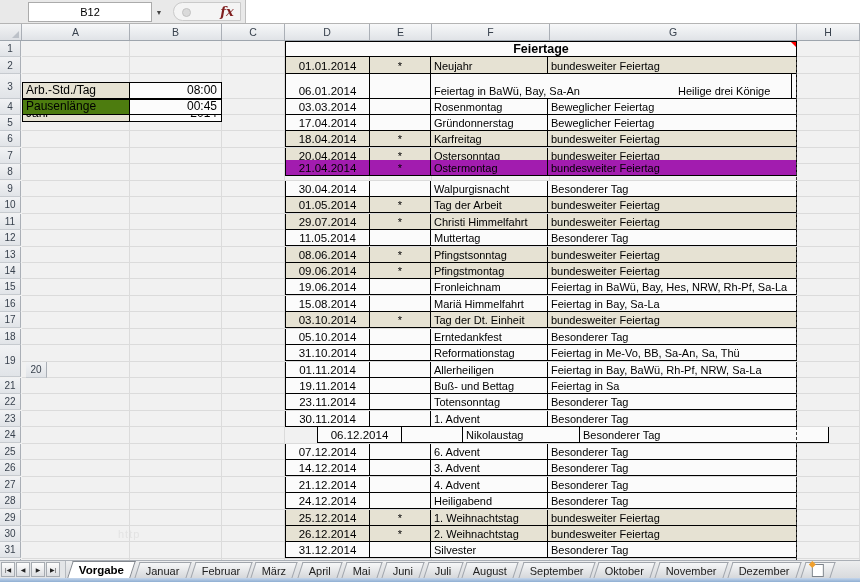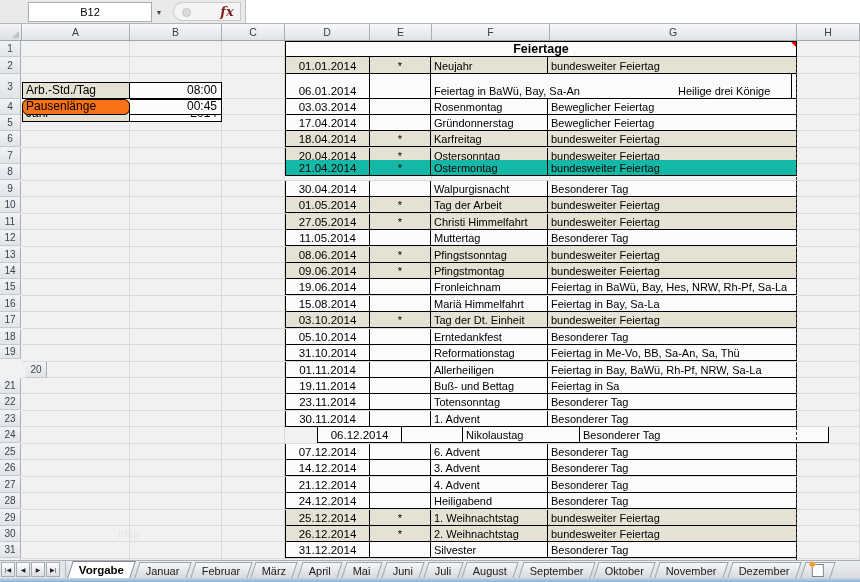--- a/index.html
+++ b/index.html
@@ -153,21 +153,21 @@
       <div class="rh" style="top: 140px; height: 16px;">9</div>
       <div class="rh" style="top: 156px; height: 16px;">10</div>
       <div class="rh" style="top: 173px; height: 16px;">11</div>
       <div class="rh" style="top: 189px; height: 16px;">12</div>
       <div class="rh" style="top: 206px; height: 16px;">13</div>
       <div class="rh" style="top: 222px; height: 16px;">14</div>
       <div class="rh" style="top: 238px; height: 16px;">15</div>
       <div class="rh" style="top: 255px; height: 16px;">16</div>
       <div class="rh" style="top: 271px; height: 16px;">17</div>
       <div class="rh" style="top: 288px; height: 16px;">18</div>
-      <div class="rh" style="top: 304px; height: 14px;">19</div>
+      <div class="rh" style="top: 304px; height: 32px;">19</div>
       <div class="rh" style="top: 321px; height: 16px; margin-left: 26px;">20</div>
       <div class="rh" style="top: 337px; height: 16px;">21</div>
       <div class="rh" style="top: 353px; height: 16px;">22</div>
       <div class="rh" style="top: 370px; height: 16px;">23</div>
       <div class="rh" style="top: 386px; height: 16px;">24</div>
       <div class="rh" style="top: 403px; height: 16px;">25</div>
       <div class="rh" style="top: 419px; height: 16px;">26</div>
       <div class="rh" style="top: 436px; height: 16px;">27</div>
       <div class="rh" style="top: 452px; height: 16px;">28</div>
       <div class="rh" style="top: 469px; height: 16px;">29</div>
@@ -176,21 +176,21 @@
       <div class="rh" style="top: 518px; height: 16px;">32</div>
       <div class="sbox" style="top: 16px; height: 17px; margin-top: 48px;">
         <div class="slabel" style="background: rgb(230, 226, 211);">Jahr</div>
         <div class="svalue">2014</div>
       </div>
       <div class="sbox" style="top: 41px; height: 17px;">
         <div class="slabel" style="background: rgb(230, 226, 211);">Arb.-Std./Tag</div>
         <div class="svalue">08:00</div>
       </div>
       <div class="sbox" style="top: 58px; height: 16px;">
-        <div class="slabel" style="background: #f97316; border-radius: 6px;">Pausenlänge</div>
+        <div class="slabel" style="background: #4d7c0f;">Pausenlänge</div>
         <div class="svalue">00:45</div>
       </div>
       <div class="trow thead" style="top: 0px; height: 16px; background: rgb(251, 251, 251);">
         <span>Feiertage</span>
         <div class="ctri" style="border-top-color: rgb(255, 0, 0);"></div>
       </div>
       <div class="trow" style="top: 16px; height: 17px; background: rgb(230, 226, 211);">
         <div class="cell c-date">01.01.2014</div>
         <div class="cell c-star">*</div>
         <div class="cell c-name">Neujahr</div>
@@ -219,40 +219,40 @@
         <div class="cell c-star">*</div>
         <div class="cell c-name">Karfreitag</div>
         <div class="cell c-info">bundesweiter Feiertag</div>
       </div>
       <div class="trow" style="top: 107px; height: 16px; background: rgb(230, 226, 211);">
         <div class="cell c-date">20.04.2014</div>
         <div class="cell c-star">*</div>
         <div class="cell c-name">Ostersonntag</div>
         <div class="cell c-info">bundesweiter Feiertag</div>
       </div>
-      <div class="trow" style="top: 119px; height: 16px; background: #14b8a6;">
+      <div class="trow" style="top: 119px; height: 16px; background: #a21caf;">
         <div class="cell c-date">21.04.2014</div>
         <div class="cell c-star">*</div>
         <div class="cell c-name">Ostermontag</div>
         <div class="cell c-info">bundesweiter Feiertag</div>
       </div>
       <div class="trow" style="top: 140px; height: 16px; background: rgb(251, 251, 251);">
         <div class="cell c-date">30.04.2014</div>
         <div class="cell c-star"></div>
         <div class="cell c-name">Walpurgisnacht</div>
         <div class="cell c-info">Besonderer Tag</div>
       </div>
       <div class="trow" style="top: 156px; height: 16px; background: rgb(230, 226, 211);">
         <div class="cell c-date">01.05.2014</div>
         <div class="cell c-star">*</div>
         <div class="cell c-name">Tag der Arbeit</div>
         <div class="cell c-info">bundesweiter Feiertag</div>
       </div>
       <div class="trow" style="top: 173px; height: 16px; background: rgb(230, 226, 211);">
-        <div class="cell c-date">27.05.2014</div>
+        <div class="cell c-date">29.07.2014</div>
         <div class="cell c-star">*</div>
         <div class="cell c-name">Christi Himmelfahrt</div>
         <div class="cell c-info">bundesweiter Feiertag</div>
       </div>
       <div class="trow" style="top: 189px; height: 16px; background: rgb(251, 251, 251);">
         <div class="cell c-date">11.05.2014</div>
         <div class="cell c-star"></div>
         <div class="cell c-name">Muttertag</div>
         <div class="cell c-info">Besonderer Tag</div>
       </div>

